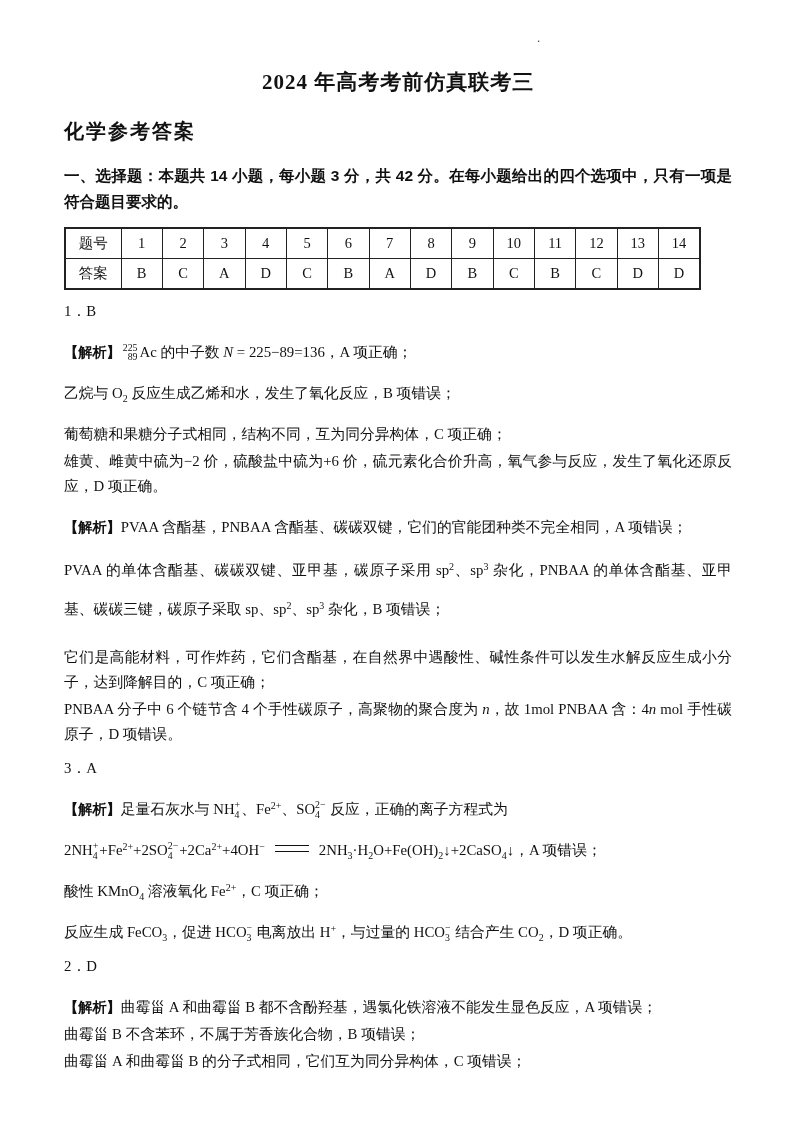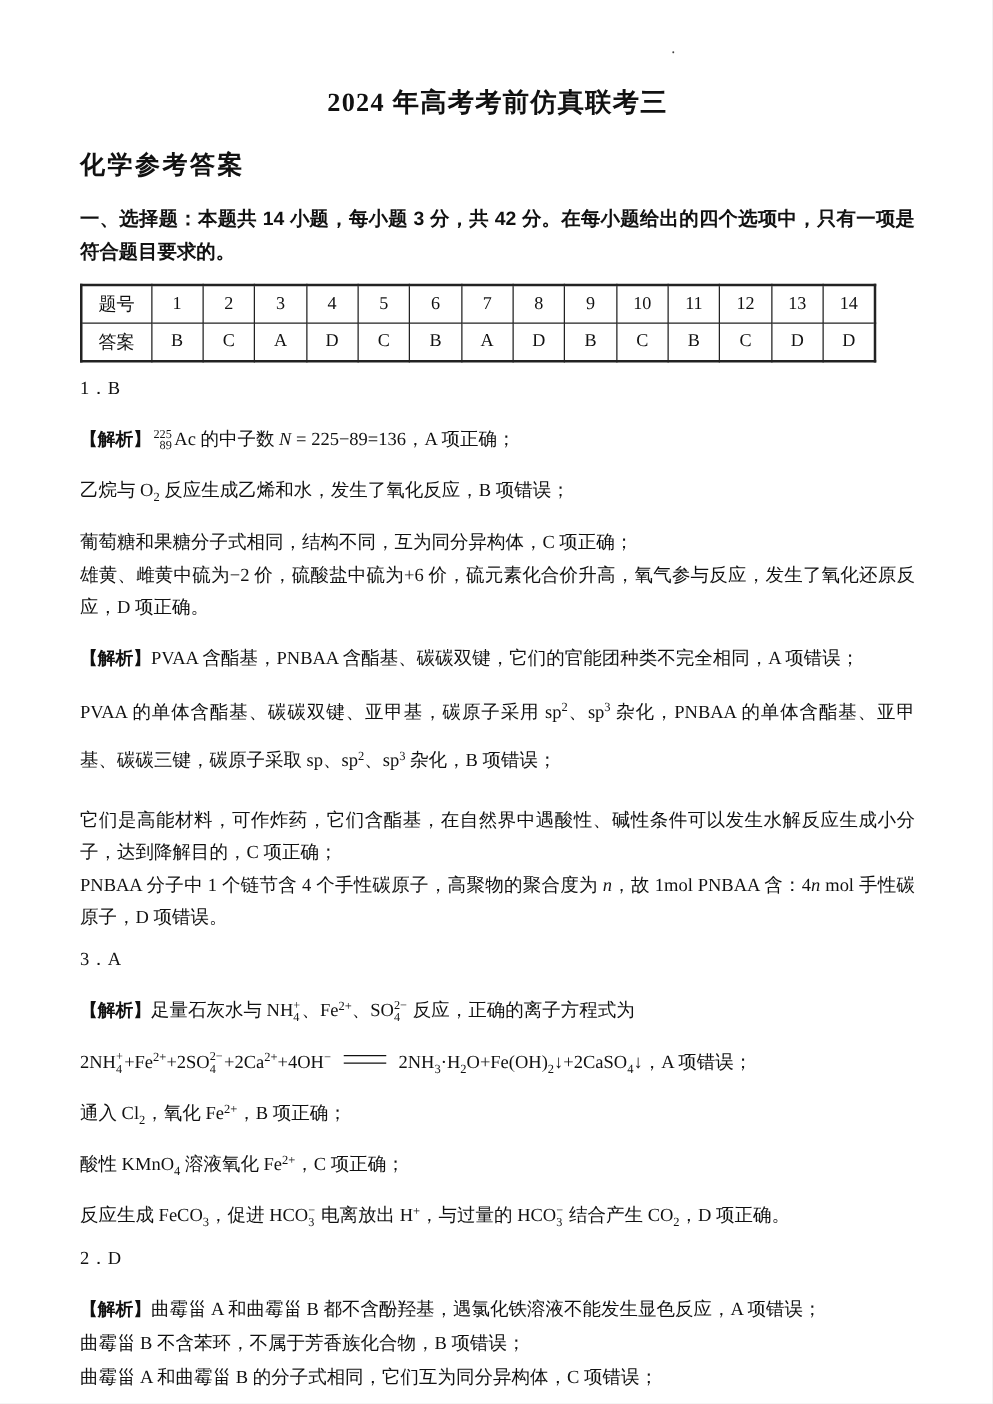--- a/index.html
+++ b/index.html
@@ -165,25 +165,24 @@
 
   <div class="content">
     <div class="para k-answer"><span>1．B</span></div>
     <div class="para k-formula"><span class="bold">【解析】</span><span class="iso"><span>225</span><span>89</span></span><span>Ac 的中子数 </span><span class="it">N</span><span> = 225−89=136，A 项正确；</span></div>
     <div class="para k-formula"><span>乙烷与 O</span><span class="sub">2</span><span> 反应生成乙烯和水，发生了氧化反应，B 项错误；</span></div>
     <div class="para k-formula"><span>葡萄糖和果糖分子式相同，结构不同，互为同分异构体，C 项正确；</span></div>
     <div class="para k-plain2"><span>雄黄、雌黄中硫为−2 价，硫酸盐中硫为+6 价，硫元素化合价升高，氧气参与反应，发生了氧化还原反应，D 项正确。</span></div>
     <div class="para k-plain"><span class="bold">【解析】</span><span>PVAA 含酯基，PNBAA 含酯基、碳碳双键，它们的官能团种类不完全相同，A 项错误；</span></div>
     <div class="para k-formula-tall"><span>PVAA 的单体含酯基、碳碳双键、亚甲基，碳原子采用 sp</span><span class="sup">2</span><span>、sp</span><span class="sup">3</span><span> 杂化，PNBAA 的单体含酯基、亚甲基、碳碳三键，碳原子采取 sp、sp</span><span class="sup">2</span><span>、sp</span><span class="sup">3</span><span> 杂化，B 项错误；</span></div>
     <div class="para k-formula"><span>它们是高能材料，可作炸药，它们含酯基，在自然界中遇酸性、碱性条件可以发生水解反应生成小分子，达到降解目的，C 项正确；</span></div>
-    <div class="para k-plain2"><span>PNBAA 分子中 1 个链节含 4 个手性碳原子，高聚物的聚合度为 </span><span class="it">n</span><span>，故 1mol  PNBAA 含：4</span><span class="it">n</span><span> mol 手性碳原子，D 项错误。</span></div>
+    <div class="para k-plain2"><span>PNBAA 分子中 6 个链节含 4 个手性碳原子，高聚物的聚合度为 </span><span class="it">n</span><span>，故 1mol  PNBAA 含：4</span><span class="it">n</span><span> mol 手性碳原子，D 项错误。</span></div>
     <div class="para k-answer"><span>3．A</span></div>
     <div class="para k-formula"><span class="bold">【解析】</span><span>足量石灰水与 NH</span><span class="ss"><span>+</span><span>4</span></span><span>、Fe</span><span class="sup">2+</span><span>、SO</span><span class="ss"><span>2−</span><span>4</span></span><span> 反应，正确的离子方程式为</span></div>
     <div class="para k-formula"><span>2NH</span><span class="ss"><span>+</span><span>4</span></span><span>+Fe</span><span class="sup">2+</span><span>+2SO</span><span class="ss"><span>2−</span><span>4</span></span><span>+2Ca</span><span class="sup">2+</span><span>+4OH</span><span class="sup">−</span><span class="eqd"></span><span>2NH</span><span class="sub">3</span><span>·H</span><span class="sub">2</span><span>O+Fe(OH)</span><span class="sub">2</span><span>↓+2CaSO</span><span class="sub">4</span><span>↓，A 项错误；</span></div>
-    <div class="para k-formula"><span>通入 Cl</span><span class="sub">2</span><span>，氧化 Fe</span><span class="sup">2+</span><span>，B 项正确；</span></div>
     <div class="para k-formula"><span>酸性 KMnO</span><span class="sub">4</span><span> 溶液氧化 Fe</span><span class="sup">2+</span><span>，C 项正确；</span></div>
     <div class="para k-formula"><span>反应生成 FeCO</span><span class="sub">3</span><span>，促进 HCO</span><span class="ss"><span>−</span><span>3</span></span><span> 电离放出 H</span><span class="sup">+</span><span>，与过量的 HCO</span><span class="ss"><span>−</span><span>3</span></span><span> 结合产生 CO</span><span class="sub">2</span><span>，D 项正确。</span></div>
     <div class="para k-answer"><span>2．D</span></div>
     <div class="para k-formula"><span class="bold">【解析】</span><span>曲霉甾 A 和曲霉甾 B 都不含酚羟基，遇氯化铁溶液不能发生显色反应，A 项错误；</span></div>
     <div class="para k-plain2"><span>曲霉甾 B 不含苯环，不属于芳香族化合物，B 项错误；</span></div>
     <div class="para k-plain2"><span>曲霉甾 A 和曲霉甾 B 的分子式相同，它们互为同分异构体，C 项错误；</span></div>
 
   </div>
 </div>
 

